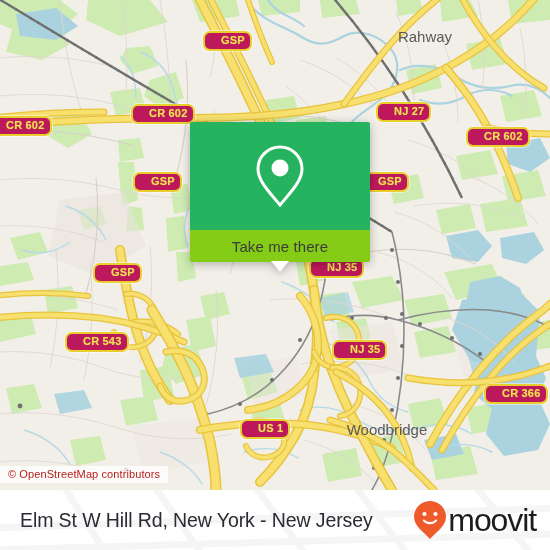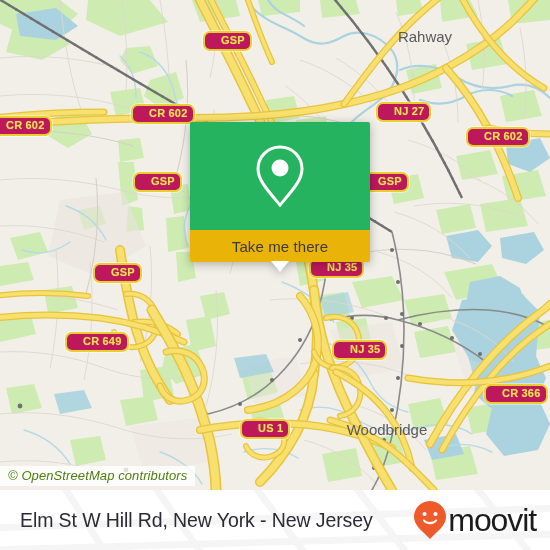--- a/index.html
+++ b/index.html
@@ -29,25 +29,24 @@
   }
   #map svg { display: block; }
 
   
   #attribution {
     position: absolute;
     left: 0;
     top: 466px;
     padding: 2px 8px 3px 8px;
     background: rgba(255,255,255,0.78);
-    font-size: 13px;
-    color: #4d7c0f;
+    font-size: 11px;
+    color: #b91c1c;
     letter-spacing: 0.1px;
     white-space: nowrap;
-    font-style: italic;
   }
 
   
   #popup {
     position: absolute;
     left: 190px;
     top: 122px;
     width: 180px;
     height: 140px;
     filter: drop-shadow(0 2px 5px rgba(0,0,0,0.28));
@@ -57,21 +56,21 @@
     height: 108px;
     background: #26b35f;
     border-radius: 2px 2px 0 0;
     display: flex;
     align-items: center;
     justify-content: center;
   }
   #popup-foot {
     width: 180px;
     height: 32px;
-    background: #eab308;
+    background: #84cc16;
     border-radius: 0 0 2px 2px;
     display: flex;
     align-items: center;
     justify-content: center;
   }
   #popup-label {
     font-size: 15px;
     color: #3c3c3c;
     letter-spacing: 0.1px;
   }
@@ -468,21 +467,21 @@
       <div style="position:absolute;left:0;top:0;width:550px;height:490px;pointer-events:none;">
         <span class="shield" style="position:absolute;left:203px;top:31px;"><i>GSP</i></span>
         <span class="shield" style="position:absolute;left:131px;top:104px;"><i>CR 602</i></span>
         <span class="shield" style="position:absolute;left:-12px;top:116px;"><i>CR 602</i></span>
         <span class="shield" style="position:absolute;left:331px;top:102px;margin-left:45px;"><i>NJ 27</i></span>
         <span class="shield" style="position:absolute;left:466px;top:127px;"><i>CR 602</i></span>
         <span class="shield" style="position:absolute;left:133px;top:172px;"><i>GSP</i></span>
         <span class="shield" style="position:absolute;left:360px;top:172px;"><i>GSP</i></span>
         <span class="shield" style="position:absolute;left:93px;top:263px;"><i>GSP</i></span>
         <span class="shield" style="position:absolute;left:309px;top:258px;"><i>NJ 35</i></span>
-        <span class="shield" style="position:absolute;left:65px;top:332px;"><i>CR 649</i></span>
+        <span class="shield" style="position:absolute;left:65px;top:332px;"><i>CR 543</i></span>
         <span class="shield" style="position:absolute;left:332px;top:340px;"><i>NJ 35</i></span>
         <span class="shield" style="position:absolute;left:240px;top:419px;text-align:right;"><i>US 1</i></span>
         <span class="shield" style="position:absolute;left:484px;top:384px;"><i>CR 366</i></span>
       </div>
     </div>
 
     <style>
       .shield {
         display: inline-block;
         background: #be185d;

